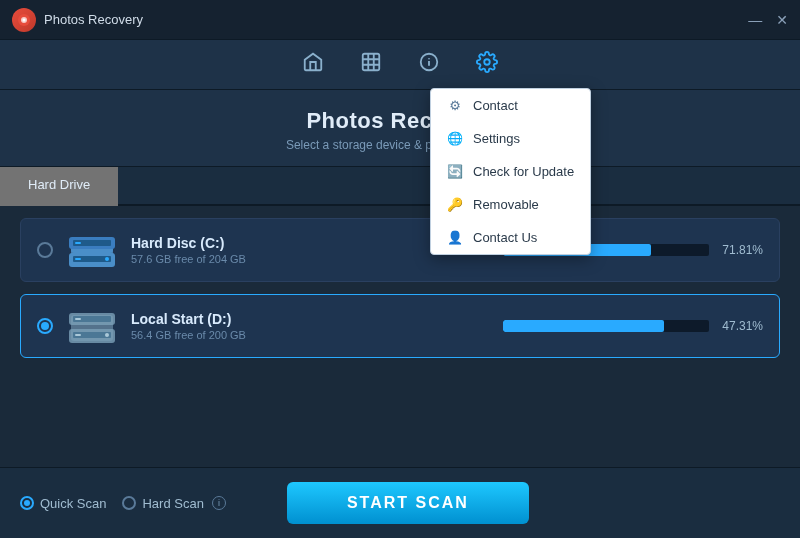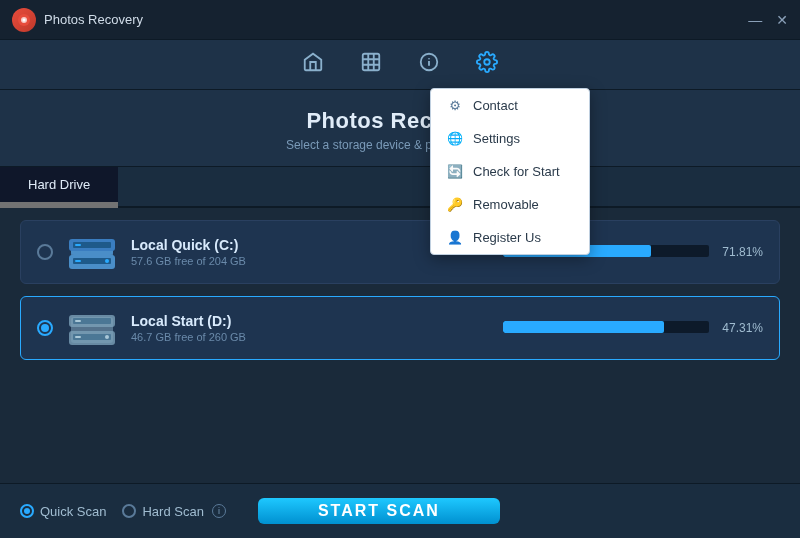--- a/index.html
+++ b/index.html
@@ -99,22 +99,22 @@
     .tab {
       padding: 10px 28px;
       font-size: 13px;
       cursor: pointer;
       color: #8aa0b8;
       border-bottom: 2px solid transparent;
       margin-bottom: -2px;
     }
     .tab.active {
       color: #e0ecf8;
-      border-bottom: 6px solid #737373;
-      background: #0f172a;
+      border-bottom: 4px solid #737373;
+      background: #737373;
     }
     .drive-item {
       background: #1e3450;
       border: 1px solid #2a4060;
       border-radius: 6px;
       display: flex;
       align-items: center;
       padding: 12px 16px;
       margin-bottom: 12px;
       cursor: pointer;
@@ -156,20 +156,21 @@
       color: #d8eafc;
     }
     .drive-free {
       font-size: 11px;
       color: #6a8aaa;
       margin-top: 2px;
     }
     .drive-bar-container {
       flex: 0 0 260px;
       display: flex;
+      align-items: center;
       gap: 10px;
     }
     .drive-bar-bg {
       flex: 1;
       height: 12px;
       background: #0d1a2a;
       border-radius: 2px;
       overflow: hidden;
     }
     .drive-bar-fill {
@@ -183,21 +184,21 @@
       min-width: 44px;
       text-align: right;
     }
 
     
     .bottom-area {
       background: #1a2d40;
       padding: 14px 20px;
       display: flex;
       align-items: center;
-      gap: 12px;
+      gap: 41px;
       border-top: 1px solid #0d1a26;
     }
     .scan-options {
       display: flex;
       align-items: center;
       gap: 16px;
     }
     .scan-option {
       display: flex;
       align-items: center;
@@ -236,21 +237,21 @@
       justify-content: center;
       color: #7a9ab8;
       margin-left: 2px;
       cursor: pointer;
     }
     .start-btn {
       background: linear-gradient(to bottom, #1ec8ff, #0090d0);
       color: #fff;
       border: none;
       border-radius: 6px;
-      padding: 4px 60px;
+      padding: 12px 60px;
       font-size: 16px;
       font-weight: 700;
       letter-spacing: 2px;
       cursor: pointer;
       flex: 0 0 auto;
       margin-left: 20px;
     }
 
     
     .dropdown-overlay {
@@ -362,21 +363,21 @@
         <rect x="4" y="8" width="42" height="14" rx="3" fill="#4a8ec8"></rect>
         <rect x="2" y="6" width="46" height="12" rx="3" fill="#3a7dc0"></rect>
         <rect x="6" y="9" width="38" height="6" rx="1" fill="#1e5a8a"></rect>
         <rect x="8" y="11" width="6" height="2" rx="1" fill="#29aaff"></rect>
         <rect x="2" y="22" width="46" height="14" rx="3" fill="#4a8ec8"></rect>
         <rect x="6" y="25" width="38" height="6" rx="1" fill="#1e5a8a"></rect>
         <rect x="8" y="27" width="6" height="2" rx="1" fill="#29aaff"></rect>
         <circle cx="40" cy="28" r="2" fill="#29aaff"></circle>
       </svg>
       <div class="drive-info">
-        <div class="drive-name">Local Quick (C:)</div>
+        <div class="drive-name">Hard Disc (C:)</div>
         <div class="drive-free">57.6 GB free of 204 GB</div>
       </div>
       <div class="drive-bar-container">
         <div class="drive-bar-bg">
           <div class="drive-bar-fill" style="width:71.81%"></div>
         </div>
         <div class="drive-pct">71.81%</div>
       </div>
     </div>
 
@@ -387,21 +388,21 @@
         <rect x="2" y="6" width="46" height="12" rx="3" fill="#7aa0b8" opacity="0.8"></rect>
         <rect x="6" y="9" width="38" height="6" rx="1" fill="#3a6a8a" opacity="0.7"></rect>
         <rect x="8" y="11" width="6" height="2" rx="1" fill="#aac8d8"></rect>
         <rect x="2" y="22" width="46" height="14" rx="3" fill="#7aa0b8" opacity="0.8"></rect>
         <rect x="6" y="25" width="38" height="6" rx="1" fill="#3a6a8a" opacity="0.7"></rect>
         <rect x="8" y="27" width="6" height="2" rx="1" fill="#aac8d8"></rect>
         <circle cx="40" cy="28" r="2" fill="#aac8d8"></circle>
       </svg>
       <div class="drive-info">
         <div class="drive-name">Local Start (D:)</div>
-        <div class="drive-free">46.7 GB free of 260 GB</div>
+        <div class="drive-free">56.4 GB free of 200 GB</div>
       </div>
       <div class="drive-bar-container">
         <div class="drive-bar-bg">
           <div class="drive-bar-fill" style="width:78.33%"></div>
         </div>
         <div class="drive-pct">47.31%</div>
       </div>
     </div>
   </div>
 
@@ -426,24 +427,24 @@
     <div class="dropdown-item">
       <span class="dropdown-item-icon">⚙</span>
       <span>Contact</span>
     </div>
     <div class="dropdown-item">
       <span class="dropdown-item-icon">🌐</span>
       <span>Settings</span>
     </div>
     <div class="dropdown-item">
       <span class="dropdown-item-icon">🔄</span>
-      <span>Check for Start</span>
+      <span>Check for Update</span>
     </div>
     <div class="dropdown-item">
       <span class="dropdown-item-icon">🔑</span>
       <span>Removable</span>
     </div>
     <div class="dropdown-item">
       <span class="dropdown-item-icon">👤</span>
-      <span>Register Us</span>
+      <span>Contact Us</span>
     </div>
   </div>
 </div>
 
 </body></html>

